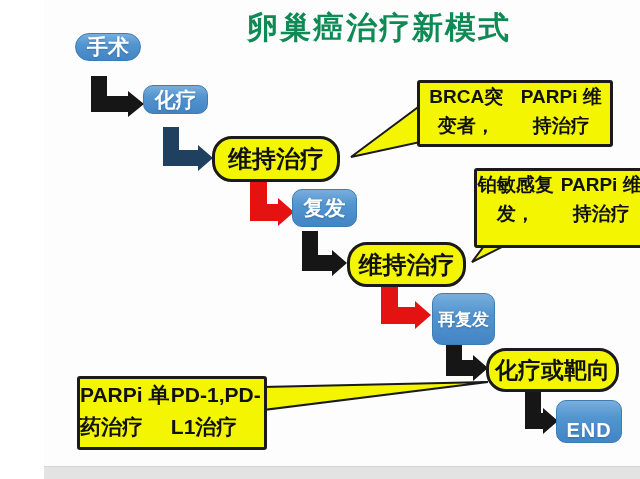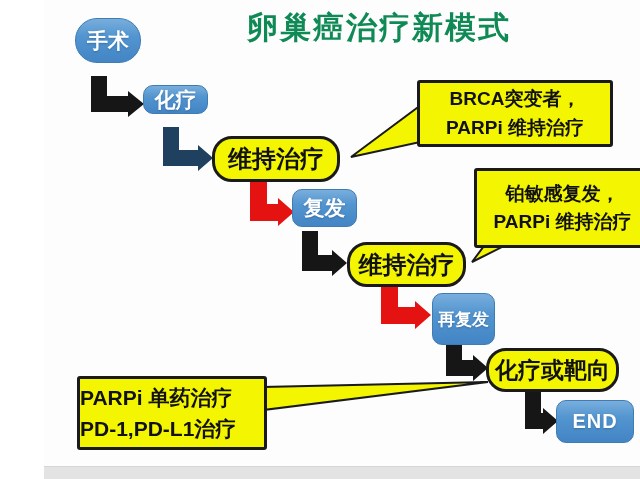--- a/index.html
+++ b/index.html
@@ -26,21 +26,21 @@
     text-shadow:0 1px 2px rgba(30,60,100,0.35);
   }
   .node-yellow{
     background:#f3f600;border:3px solid #1a1a1a;border-radius:20px;
     color:#111111;font-weight:bold;font-size:24px;
   }
   .callout{
     position:absolute;z-index:2;box-sizing:border-box;
     background:#f3f600;border:3px solid #1a1a1a;border-radius:3px;
     color:#111111;font-weight:bold;
-    display:flex;flex-direction:column;justify-content:center;
+    display:flex;flex-direction:row;justify-content:center;
   }
   .callout .line{display:block;line-height:1.5;}
   .callout-center{text-align:center;font-size:19px;}
   .callout-left{text-align:left;font-size:21px;}
   .bottom-strip{
     position:absolute;left:0;top:466px;width:640px;height:13px;z-index:1;
     background:#e3e3e3;border-top:1px solid #d5d5d5;box-sizing:border-box;
   }
   .right-edge{
     position:absolute;left:632px;top:0;width:2px;height:466px;z-index:1;
@@ -62,21 +62,21 @@
     <polygon points="119,127 119,166 154,166 154,171 169,158 154,145 154,150 135,150 135,127" fill="#20405f"></polygon>
     <polygon points="206,181 206,221 234,221 234,226 250,212 234,198 234,204 223,204 223,181" fill="#e51212"></polygon>
     <polygon points="258,231 258,271 288,271 288,276 303,263 288,250 288,255 274,255 274,231" fill="#161616"></polygon>
     <polygon points="337,285 337,324 371,324 371,329 387,315 371,301 371,307 354,307 354,285" fill="#e51212"></polygon>
     <polygon points="402,331 402,376 429,376 429,381 444,368 429,355 429,360 418,360 418,331" fill="#161616"></polygon>
     <polygon points="481,391 481,429 499,429 499,434 514,421 499,408 499,413 497,413 497,391" fill="#161616"></polygon>
   </svg>
 
   <div class="page-title">卵巢癌治疗新模式</div>
 
-  <div class="node node-blue" style="left:31px;top:18px;width:66px;height:45px;border-radius:22px;">
+  <div class="node node-blue" style="left:31px;top:33px;width:66px;height:28px;border-radius:22px;">
     <span>手术</span>
   </div>
 
   <div class="node node-blue" style="left:99px;top:85px;width:65px;height:29px;">
     <span>化疗</span>
   </div>
 
   <div class="node node-yellow" style="left:168px;top:136px;width:128px;height:46px;">
     <span>维持治疗</span>
   </div>
@@ -90,21 +90,21 @@
   </div>
 
   <div class="node node-blue" style="left:388px;top:293px;width:63px;height:52px;font-size:17px;">
     <span>再复发</span>
   </div>
 
   <div class="node node-yellow" style="left:442px;top:348px;width:133px;height:44px;font-size:23px;">
     <span>化疗或靶向</span>
   </div>
 
-  <div class="node node-blue" style="left:512px;top:400px;width:78px;height:43px;font-size:20px;letter-spacing:1px;">
+  <div class="node node-blue" style="left:512px;top:400px;width:66px;height:43px;font-size:20px;letter-spacing:1px;align-items:flex-end;">
     <span>END</span>
   </div>
 
   <div class="callout callout-center" style="left:373px;top:80px;width:196px;height:67px;">
     <span class="line">BRCA突变者，</span>
     <span class="line">PARPi 维持治疗</span>
   </div>
 
   <div class="callout callout-center" style="left:430px;top:168px;width:177px;height:80px;">
     <span class="line">铂敏感复发，</span>

